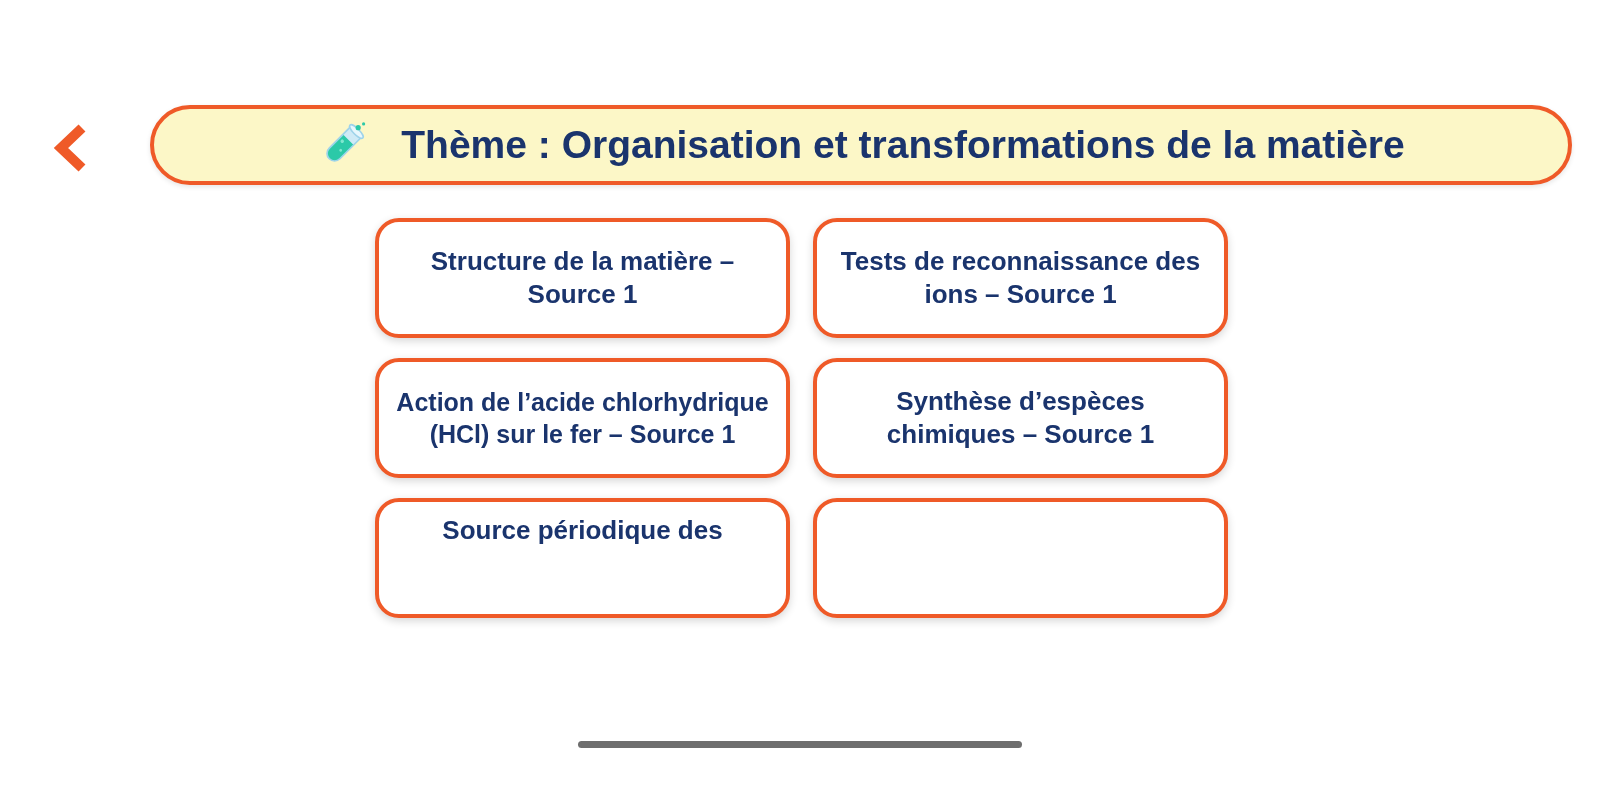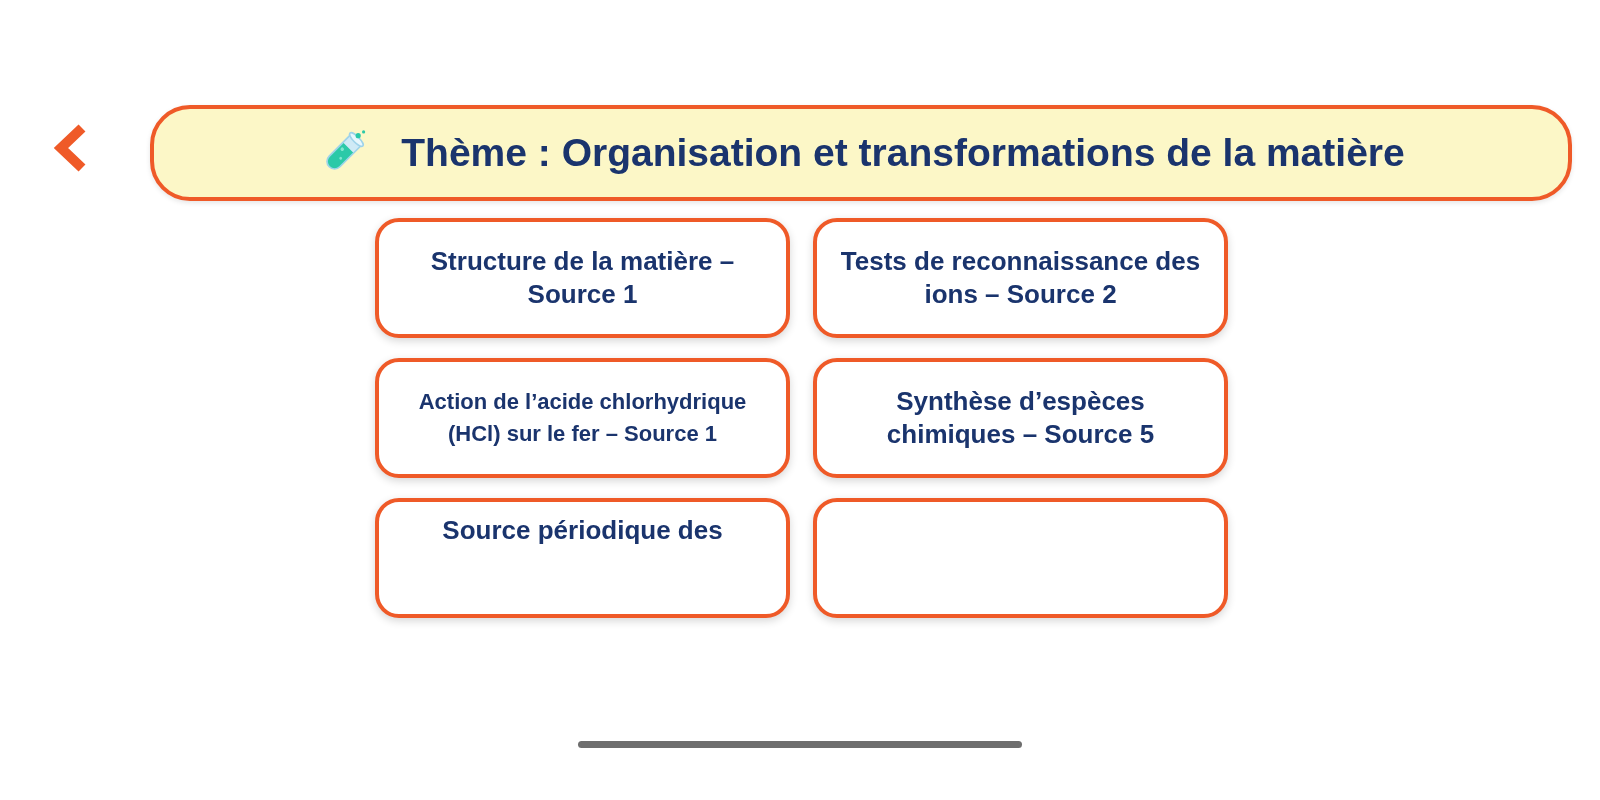--- a/index.html
+++ b/index.html
@@ -7,35 +7,35 @@
   body { font-family: "Liberation Sans", sans-serif; position: relative; overflow: hidden; }
 
   .screen { position: absolute; inset: 0; background: #ffffff; }
 
   
   .content-clip { position: absolute; top: 0; left: 0; width: 1600px; height: 690px; overflow: hidden; }
 
   .back-btn { position: absolute; left: 50px; top: 122px; width: 40px; height: 52px;
               display: flex; align-items: center; justify-content: center; cursor: pointer; background: none; border: none; }
 
-  .banner { position: absolute; left: 150px; top: 105px; width: 1422px; height: 96px;
+  .banner { position: absolute; left: 150px; top: 105px; width: 1422px; height: 80px;
             background: #FCF7C7; border: 4px solid #EF5A28; border-radius: 40px;
             display: flex; align-items: center; justify-content: center; gap: 32px;
             box-shadow: 0 2px 5px rgba(0,0,0,0.10); }
   .banner-title { color: #1A346D; font-size: 39px; font-weight: 700; white-space: nowrap; }
   .tube-icon { width: 52px; height: 52px; flex: 0 0 auto; }
 
   .grid { position: absolute; left: 375px; top: 218px; width: 853px;
           display: grid; grid-template-columns: 415px 415px; column-gap: 23px; row-gap: 20px; }
   .card { height: 120px; background: #ffffff; border: 4px solid #EF5A28; border-radius: 24px;
           display: flex; align-items: center; justify-content: center; text-align: center;
           padding: 0 12px; cursor: pointer;
           box-shadow: 0 3px 8px rgba(0,0,0,0.16); }
   .card span { color: #1A346D; font-size: 26px; font-weight: 700; line-height: 33px; }
-  .card.tight span { font-size: 22px; line-height: 32px; }
+  .card.tight span { font-size: 25px; line-height: 32px; }
   .card.align-top { align-items: flex-start; padding-top: 12px; }
 
   .home-indicator { position: absolute; top: 741px; left: 50%; transform: translateX(-50%);
                     width: 444px; height: 7px; border-radius: 4px; background: #6E6E6E; cursor: pointer; }
 </style>
 </head>
 <body>
 
 <div class="screen">
 
@@ -64,27 +64,27 @@
         </svg>
       </span>
       <span class="banner-title">Thème : Organisation et transformations de la matière</span>
     </div>
 
     <div class="grid">
       <div class="card">
         <span>Structure de la matière – Source 1</span>
       </div>
       <div class="card">
-        <span>Tests de reconnaissance des ions – Source 2</span>
+        <span>Tests de reconnaissance des ions – Source 1</span>
       </div>
       <div class="card tight">
         <span>Action de l’acide chlorhydrique (HCl) sur le fer – Source 1</span>
       </div>
       <div class="card">
-        <span>Synthèse d’espèces chimiques – Source 5</span>
+        <span>Synthèse d’espèces chimiques – Source 1</span>
       </div>
       <div class="card align-top">
         <span>Source périodique des</span>
       </div>
       <div class="card">
         <span></span>
       </div>
     </div>
 
   </div>

